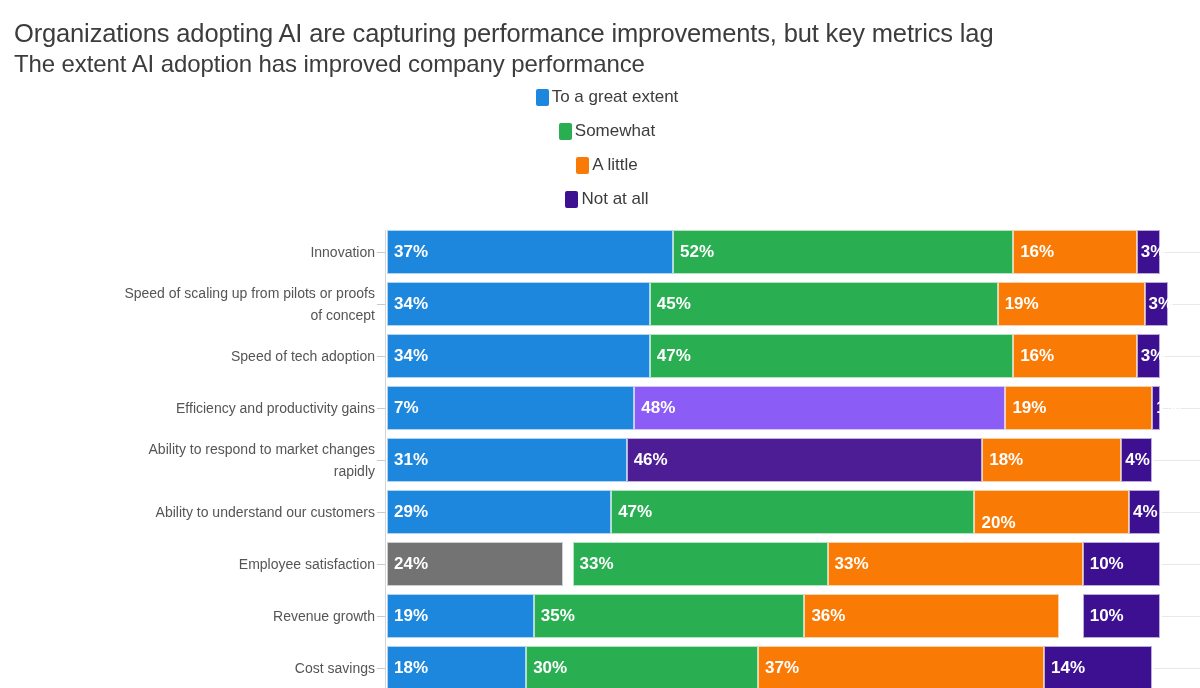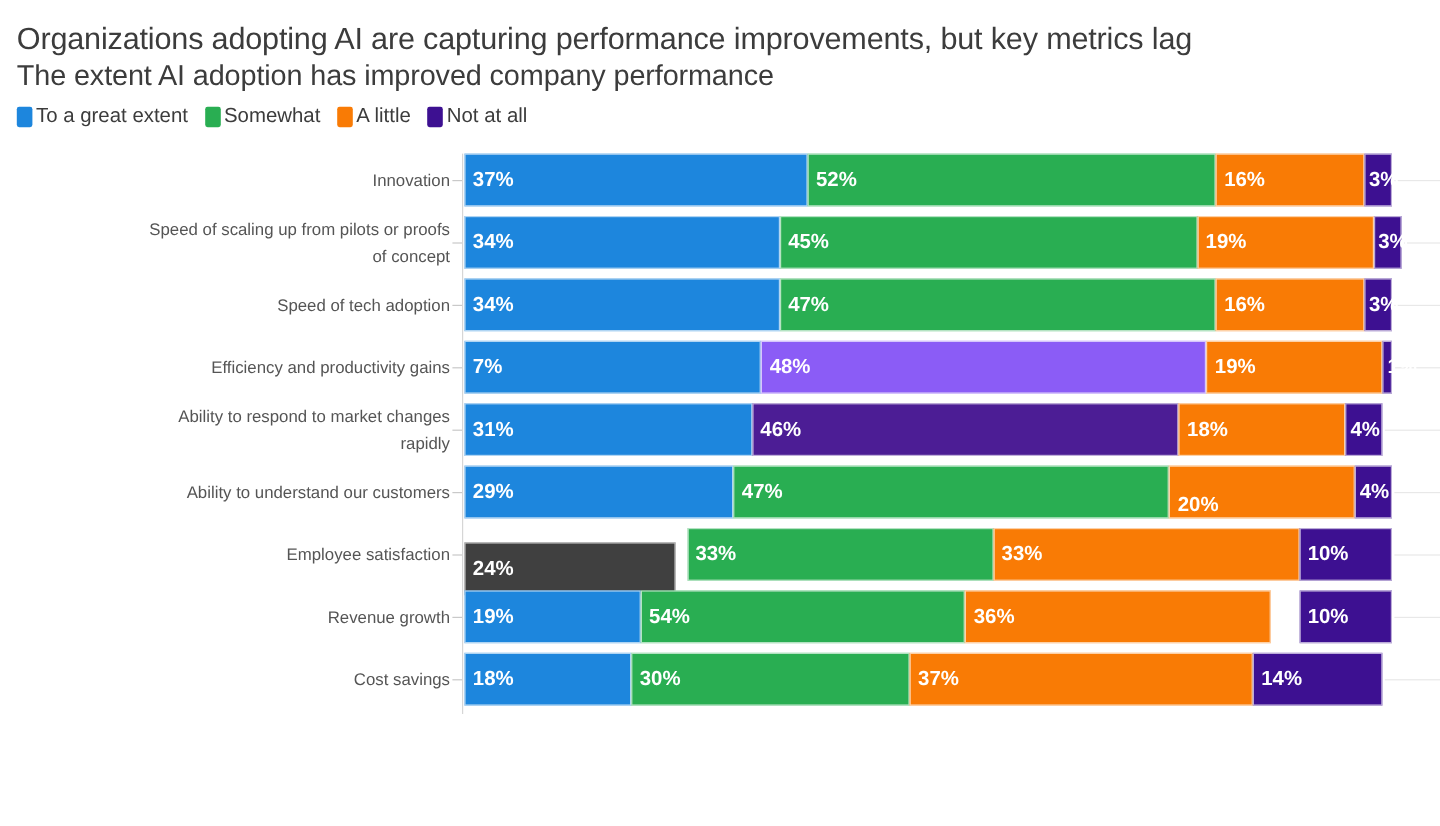--- a/index.html
+++ b/index.html
@@ -44,20 +44,21 @@
     margin-top: 1px;
     white-space: nowrap;
   }
 
   
   .legend {
     display: flex;
     align-items: center;
     padding: 10px 0 0 14px;
     gap: 14px;
+    flex-direction: column;
   }
   .legend-item {
     display: flex;
     align-items: center;
     gap: 3px;
   }
   .legend-swatch {
     width: 13px;
     height: 17px;
     border-radius: 2px;
@@ -308,21 +309,21 @@
             <div class="seg narrow" style="left: 742.08px; width: 30.92px; background: rgb(61, 16, 145); z-index: 13;">
               <span class="seg-label">4%</span>
             </div>
           </div>
         </div>
         <div class="row">
           <div class="cat-label">Employee satisfaction</div>
           <div class="tick"></div>
           <div class="row-gridline" style="left: 1162px; width: 38px;"></div>
           <div class="bar-track">
-            <div class="seg" style="left: 0px; width: 176px; background: #404040; z-index: 10; margin-top: 12px;">
+            <div class="seg" style="left: 0px; width: 176px; background: #737373; z-index: 10;">
               <span class="seg-label">24%</span>
             </div>
             <div class="seg" style="left: 185.52px; width: 255.09px; background: rgb(41, 174, 82); z-index: 11;">
               <span class="seg-label">33%</span>
             </div>
             <div class="seg" style="left: 440.61px; width: 255.09px; background: rgb(249, 123, 5); z-index: 12;">
               <span class="seg-label">33%</span>
             </div>
             <div class="seg" style="left: 695.7px; width: 77.3px; background: rgb(61, 16, 145); z-index: 13;">
               <span class="seg-label">10%</span>
@@ -331,21 +332,21 @@
         </div>
         <div class="row">
           <div class="cat-label">Revenue growth</div>
           <div class="tick"></div>
           <div class="row-gridline" style="left: 1162px; width: 38px;"></div>
           <div class="bar-track">
             <div class="seg" style="left: 0px; width: 146.87px; background: rgb(29, 134, 221); z-index: 10;">
               <span class="seg-label">19%</span>
             </div>
             <div class="seg" style="left: 146.87px; width: 270.55px; background: rgb(41, 174, 82); z-index: 11;">
-              <span class="seg-label">54%</span>
+              <span class="seg-label">35%</span>
             </div>
             <div class="seg" style="left: 417.42px; width: 255px; background: rgb(249, 123, 5); z-index: 12;">
               <span class="seg-label">36%</span>
             </div>
             <div class="seg" style="left: 695.7px; width: 77.3px; background: rgb(61, 16, 145); z-index: 13;">
               <span class="seg-label">10%</span>
             </div>
           </div>
         </div>
         <div class="row">

